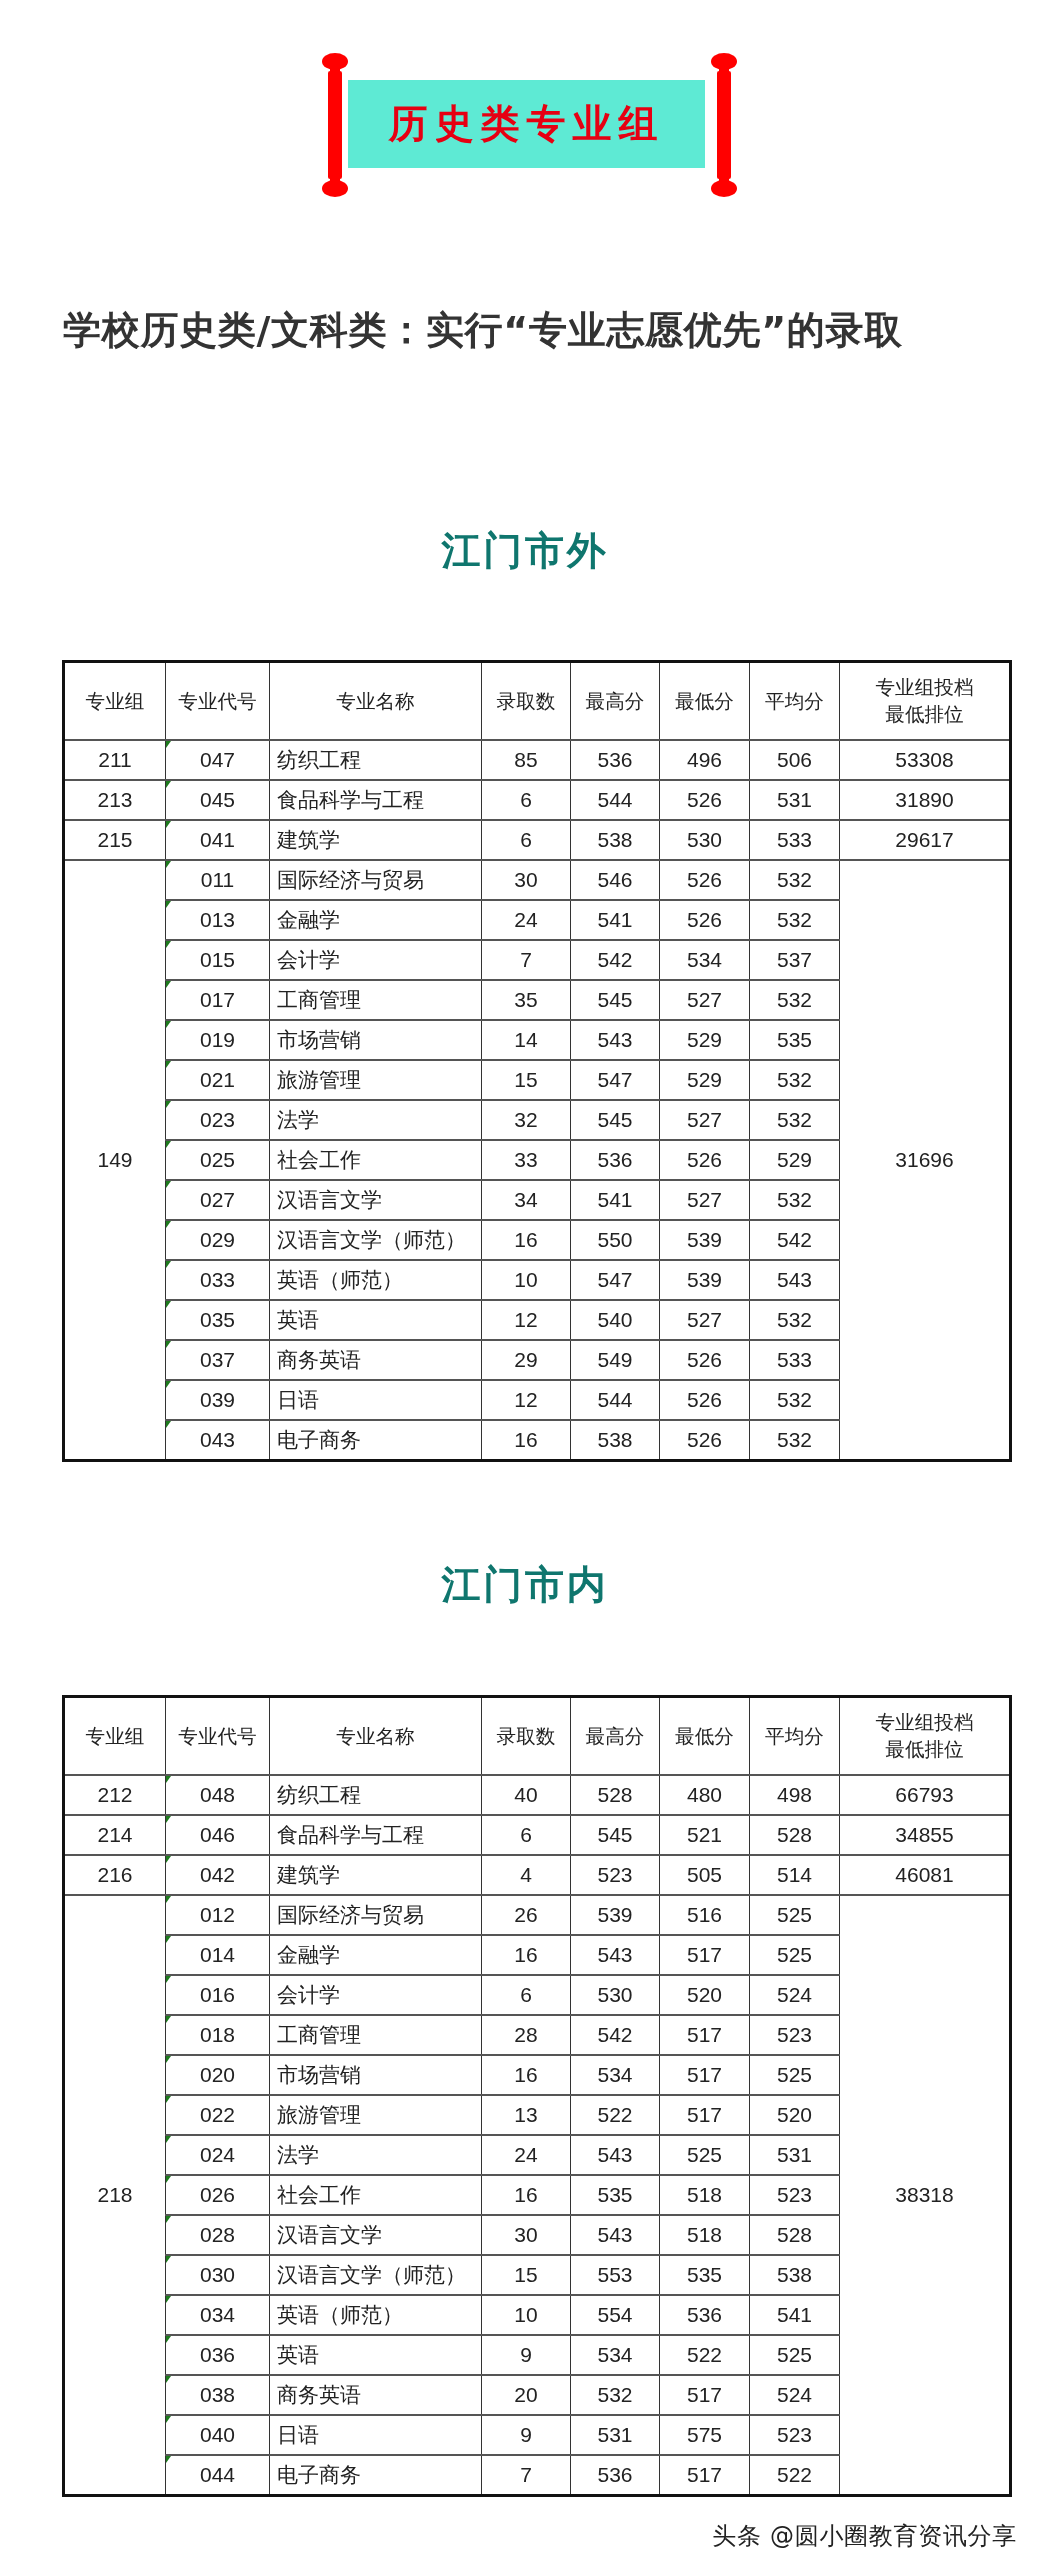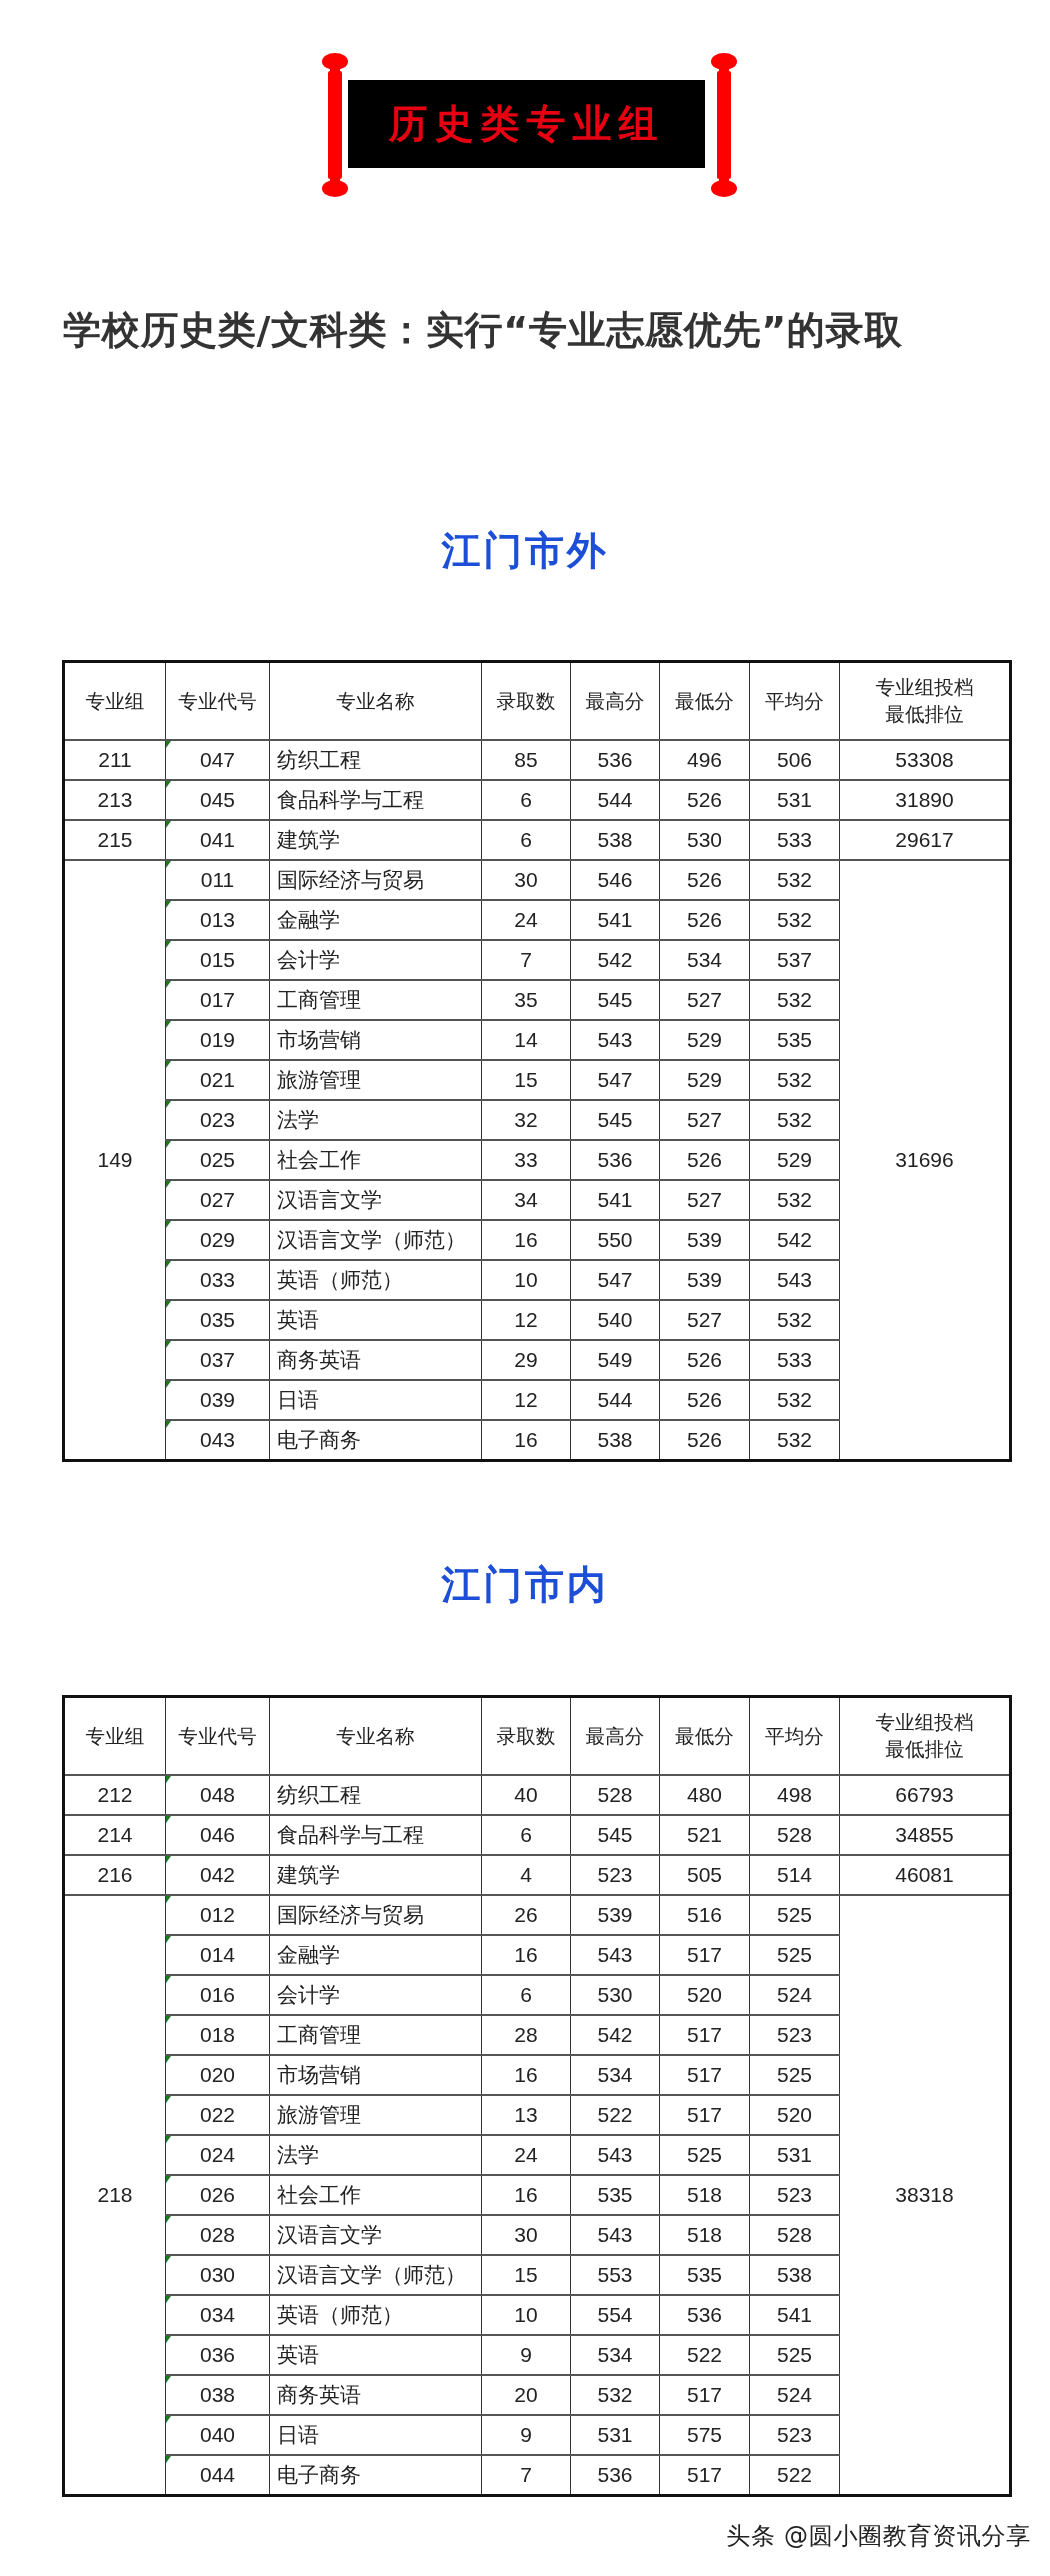--- a/index.html
+++ b/index.html
@@ -2,55 +2,55 @@
 <html style="font-size:11.2px"><head>
 <meta charset="utf-8">
 <style>
   html, body { margin: 0; padding: 0; background: #ffffff; }
   body { width: 1050px; height: 2576px; position: relative; overflow: hidden;
          font-family: "DejaVu Sans", "Liberation Sans", sans-serif; color: #222; }
 
   
   .banner { position: absolute; left: 322px; top: 53px; width: 414px; height: 144px; }
   .banner-paper { position: absolute; left: 26px; top: 27px; width: 357px; height: 88px;
-                  background: #000000; display: flex; align-items: center; justify-content: center; }
+                  background: #5eead4; display: flex; align-items: center; justify-content: center; }
   .banner-title { color: #e60012; font-size: 39px; font-weight: bold; letter-spacing: 7px; }
   .pole { position: absolute; top: 0; width: 26px; height: 144px; }
   .pole.left { left: 0; }
   .pole.right { left: 389px; }
   .pole .knob { position: absolute; left: 0; width: 26px; height: 17px; background: #f00; border-radius: 50%; }
   .pole .knob.top { top: 0; }
   .pole .knob.bottom { bottom: 0; }
   .pole .neck { position: absolute; left: 7.7px; width: 10.5px; height: 5.6px; background: #f00; }
   .pole .neck.top { top: 14px; }
   .pole .neck.bottom { bottom: 14px; }
   .pole .rod { position: absolute; left: 5.6px; top: 18px; width: 14.7px; height: 108px; background: #f00; border-radius: 2.1px; }
 
   
   .intro { position: absolute; left: 63px; top: 293px; width: 931px;
            font-size: 38px; line-height: 74px; color: #333; letter-spacing: 0.7px; font-weight: bold; }
 
   
   .section-title { position: absolute; left: 0; width: 1050px; text-align: center;
-                   font-size: 39px; color: #1d4ed8; font-weight: bold; letter-spacing: 2.8px; }
+                   font-size: 39px; color: #0f766e; font-weight: bold; letter-spacing: 2.8px; }
 
   
   table.scores { position: absolute; left: 62px; width: 946px; border-collapse: collapse;
                  border: 3.5px solid #111; table-layout: fixed; }
   table.scores th, table.scores td { border: 1.4px solid #333; text-align: center;
                  font-family: "Liberation Sans", "DejaVu Sans", sans-serif; color: #222;
                  padding: 0; position: relative; }
   table.scores th { height: 76px; font-size: 19.6px; font-weight: normal; line-height: 26.6px; }
   table.scores td { height: 38px; font-size: 21px; }
   table.scores td.name { text-align: left; padding-left: 7px; }
   table.scores td.code::before { content: ""; position: absolute; left: 0; top: 0;
                  width: 0; height: 0; border-top: 7px solid #1e7b1e; border-right: 5.6px solid transparent; }
   table.scores tr.data td { border-top: 2.1px solid #555; }
 
-  .watermark { position: absolute; right: 19px; top: 2520px; font-size: 24px; color: #222; letter-spacing: 0.7px; }
+  .watermark { position: absolute; right: 33px; top: 2520px; font-size: 24px; color: #222; letter-spacing: 0.7px; }
 </style>
 </head>
 <body>
 
 <div class="banner">
   <div class="pole left">
     <div class="knob top"></div>
       <div class="neck top"></div>
       <div class="rod"></div>
       <div class="neck bottom"></div>

